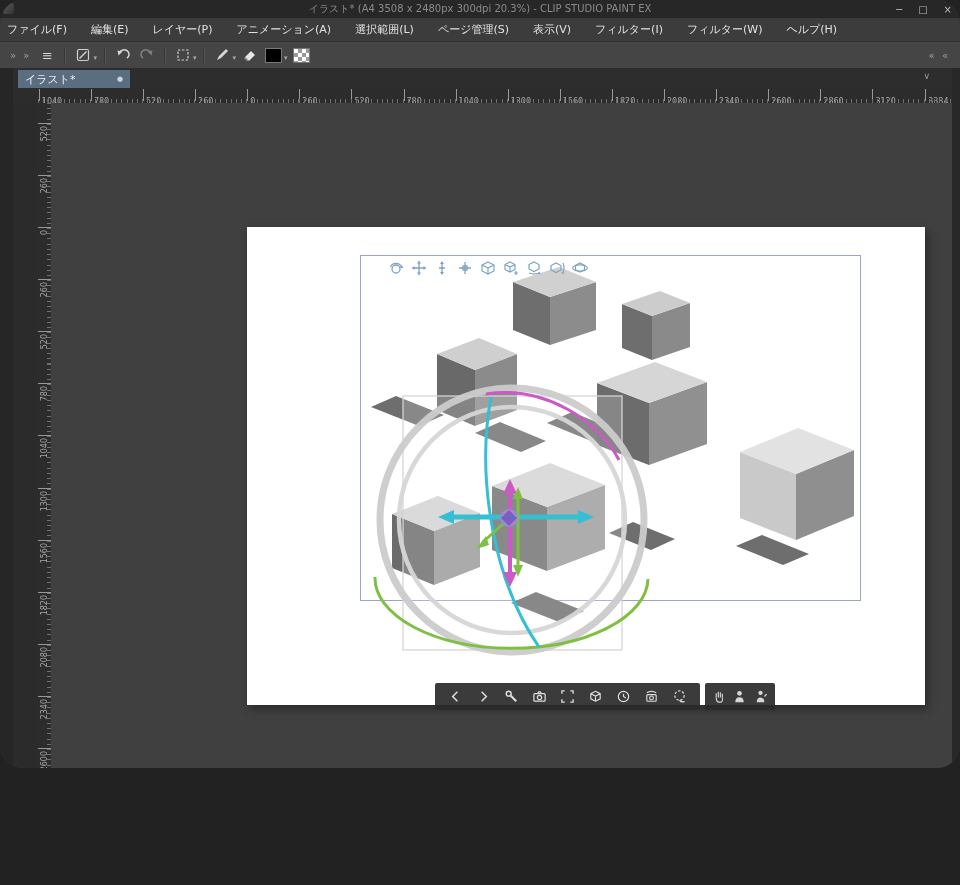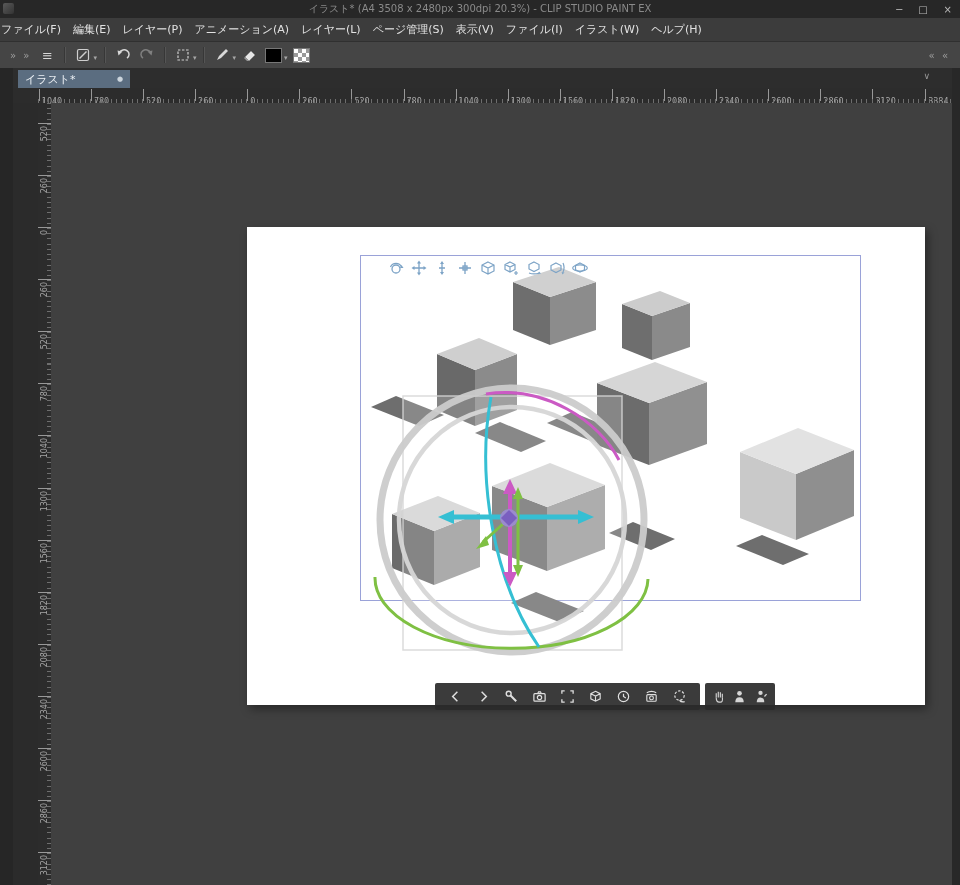--- a/index.html
+++ b/index.html
@@ -1,28 +1,28 @@
 <!DOCTYPE html>
 <html style="--sel-border: #9aa2d8; --ring: #cbcbcb; --axis-x: #35bfd3; --axis-y: #cb5ac4; --axis-z: #7fc043; --center: #9c8bd1;"><head>
 <meta charset="utf-8">
 <style>
   html,body{margin:0;padding:0;background:#222;}
-  #app{position:relative;width:960px;height:885px;overflow:hidden;background:#3a3a3a;
-       font-family:"DejaVu Sans","Liberation Sans",sans-serif;-webkit-font-smoothing:antialiased;}
+  #app{position:relative;width:960px;height:768px;overflow:hidden;background:#3a3a3a;
+       font-family:"DejaVu Sans","Liberation Sans",sans-serif;border-radius:23px;-webkit-font-smoothing:antialiased;}
   
   .titlebar{position:absolute;left:0;top:0;width:100%;height:18px;background:#272727;
             display:flex;align-items:center;justify-content:center;color:#8a8a8a;font-size:10px;}
   .app-icon{position:absolute;left:3px;top:3px;width:11px;height:11px;border-radius:2px;
             background:linear-gradient(135deg,#5a5a5a,#333);}
   .win-controls{position:absolute;right:8px;top:0;height:18px;display:flex;gap:16px;align-items:center;
                 color:#b8b8b8;font-size:10px;}
   .win-controls span{cursor:default;}
   
   .menubar{position:absolute;left:0;top:18px;width:100%;height:24px;background:#3c3c3c;
-           display:flex;align-items:center;padding-left:1px;gap:12px;color:#e2e2e2;font-size:11px;
+           display:flex;align-items:center;padding-left:7px;gap:24px;color:#e2e2e2;font-size:11px;
            box-sizing:border-box;border-bottom:1px solid #303030;}
   .menu-item{white-space:nowrap;}
   
   .toolbar{position:absolute;left:0;top:42px;width:100%;height:26px;background:#454545;
            display:flex;align-items:center;box-sizing:border-box;padding:0 6px;color:#d8d8d8;}
   .chev{color:#9f9f9f;font-size:10px;letter-spacing:2px;margin:0 4px;}
   .tbi{width:24px;height:20px;display:flex;align-items:center;justify-content:center;font-size:13px;}
   .tbi svg{display:block;}
   .drop{color:#a6a6a6;font-size:7px;margin:6px 2px 0 -2px;}
   .tsep{width:1px;height:16px;background:#373737;margin:0 5px;border-right:1px solid #555;}
@@ -83,25 +83,25 @@
       <span>□</span>
       <span>×</span>
     </span>
   </div>
 
   <div class="menubar">
       <span class="menu-item">ファイル(F)</span>
       <span class="menu-item">編集(E)</span>
       <span class="menu-item">レイヤー(P)</span>
       <span class="menu-item">アニメーション(A)</span>
-      <span class="menu-item">レイヤー(L)</span>
+      <span class="menu-item">選択範囲(L)</span>
       <span class="menu-item">ページ管理(S)</span>
       <span class="menu-item">表示(V)</span>
-      <span class="menu-item">ファイル(I)</span>
-      <span class="menu-item">イラスト(W)</span>
+      <span class="menu-item">フィルター(I)</span>
+      <span class="menu-item">フィルター(W)</span>
       <span class="menu-item">ヘルプ(H)</span>
     </div>
 
   <div class="toolbar">
     <span class="chev">» »</span>
     <span class="tbi">≡</span>
     <span class="tsep"></span>
     <span class="tbi">
       <svg width="16" height="16" viewBox="0 0 16 16">
           <rect x="2.5" y="2.5" width="11" height="11" rx="1.5" fill="none" stroke="#cfcfcf" stroke-width="1.2"></rect>

